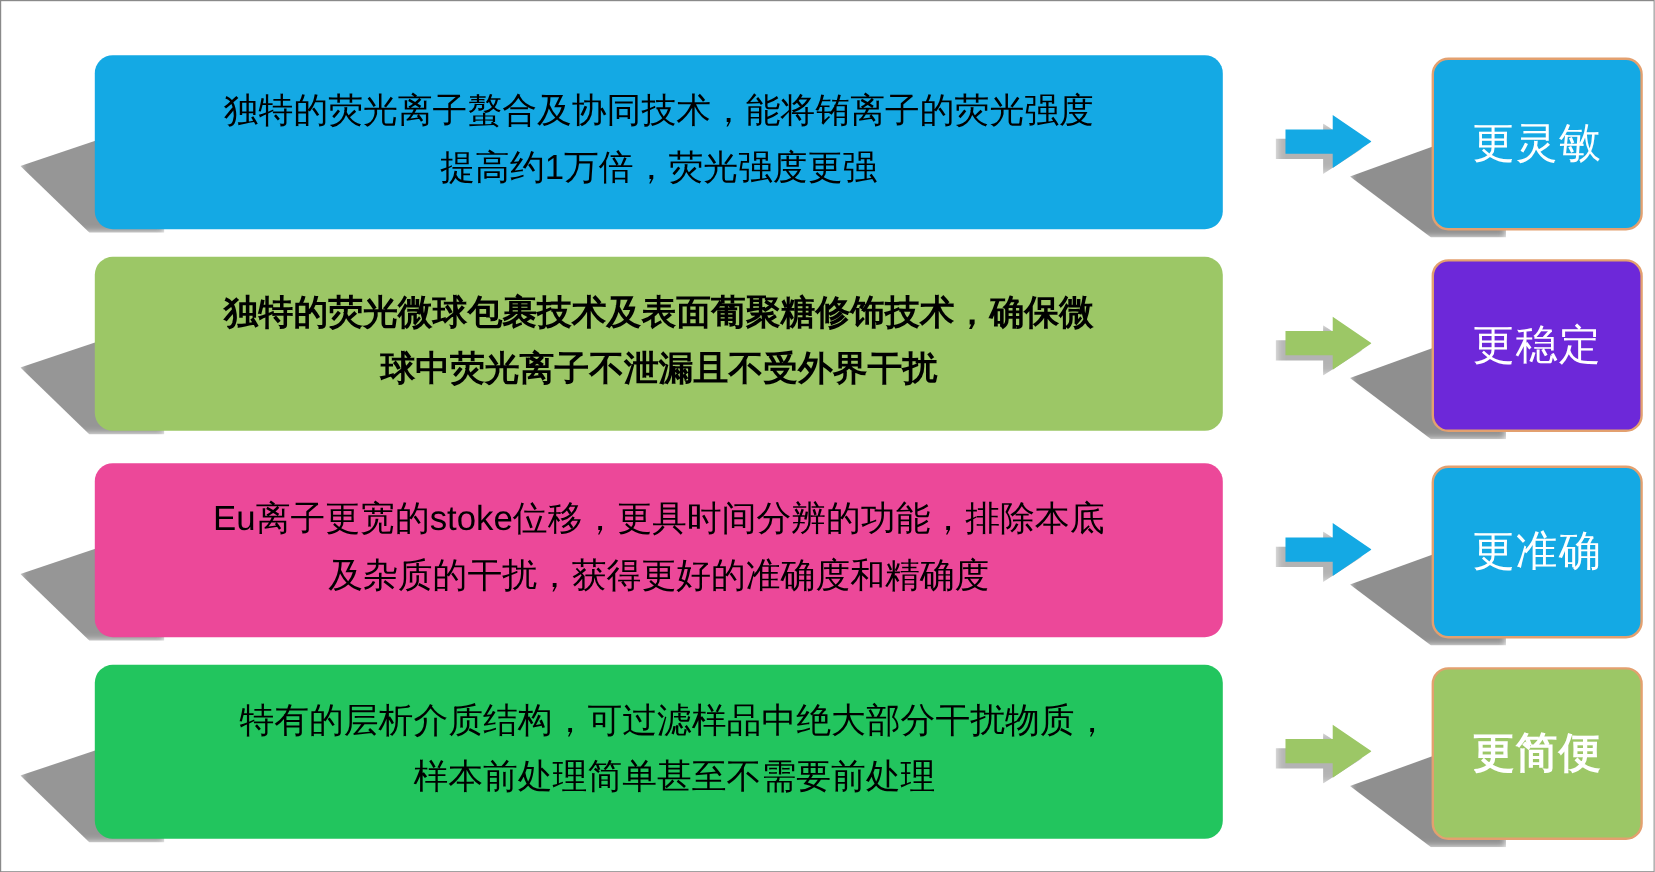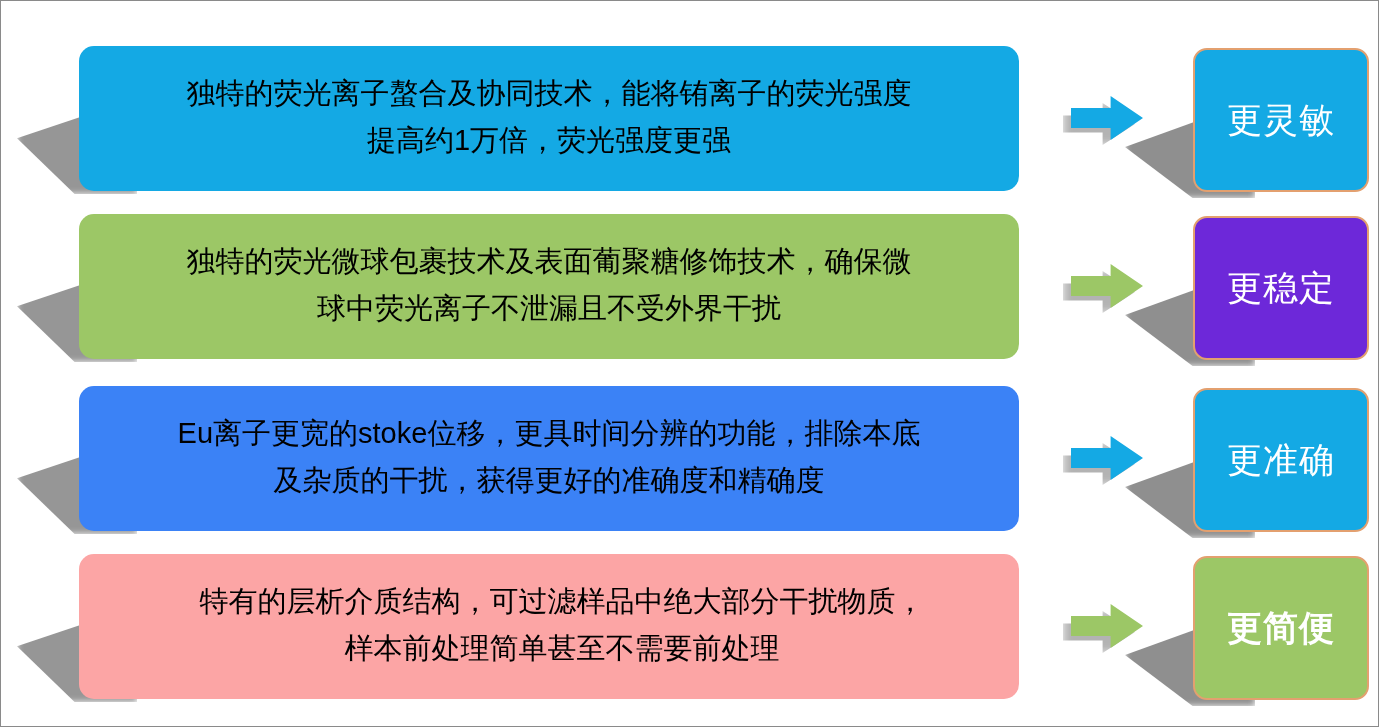--- a/index.html
+++ b/index.html
@@ -161,61 +161,61 @@
       <div class="label-shadow"></div>
       <div class="label-box" style="background-color: rgb(20, 169, 228); border-color: rgb(227, 160, 111);">
         <span class="label-text">更灵敏</span>
       </div>
     </div>
   </div>
 
   <div class="row" style="top:213px;">
     <div class="stmt-wrap">
       <div class="stmt-shadow"></div>
-      <div class="stmt-box" style="background-color: rgb(156, 199, 102);">
+      <div class="stmt-box" style="background-color: rgb(156, 199, 102); font-weight: bold;">
         <span class="stmt-text">独特的荧光微球包裹技术及表面葡聚糖修饰技术，确保微
 球中荧光离子不泄漏且不受外界干扰</span>
       </div>
     </div>
     <div class="arrow-wrap" style="top:43px;">
       <div class="arrow-shadow"></div>
       <div class="arrow" style="background-color: rgb(156, 199, 102);"></div>
     </div>
     <div class="label-wrap" style="top:2px;">
       <div class="label-shadow"></div>
       <div class="label-box" style="background-color: #6d28d9; border-color: rgb(227, 160, 111);">
         <span class="label-text">更稳定</span>
       </div>
     </div>
   </div>
 
   <div class="row" style="top:385px;">
     <div class="stmt-wrap">
       <div class="stmt-shadow"></div>
-      <div class="stmt-box" style="background-color: #3b82f6;">
+      <div class="stmt-box" style="background-color: #ec4899;">
         <span class="stmt-text">Eu离子更宽的stoke位移，更具时间分辨的功能，排除本底
 及杂质的干扰，获得更好的准确度和精确度</span>
       </div>
     </div>
     <div class="arrow-wrap" style="top:43px;">
       <div class="arrow-shadow"></div>
       <div class="arrow" style="background-color: rgb(20, 169, 228);"></div>
     </div>
     <div class="label-wrap" style="top:2px;">
       <div class="label-shadow"></div>
       <div class="label-box" style="background-color: rgb(20, 169, 228); border-color: rgb(227, 160, 111); align-items: center;">
         <span class="label-text">更准确</span>
       </div>
     </div>
   </div>
 
   <div class="row" style="top:553px;">
     <div class="stmt-wrap">
       <div class="stmt-shadow"></div>
-      <div class="stmt-box" style="background-color: #fca5a5; padding-left: 44px;">
+      <div class="stmt-box" style="background-color: #22c55e; padding-left: 44px;">
         <span class="stmt-text">特有的层析介质结构，可过滤样品中绝大部分干扰物质，
 样本前处理简单甚至不需要前处理</span>
       </div>
     </div>
     <div class="arrow-wrap" style="top:43px;">
       <div class="arrow-shadow"></div>
       <div class="arrow" style="background-color: rgb(156, 199, 102);"></div>
     </div>
     <div class="label-wrap" style="top:2px;font-weight:bold;">
       <div class="label-shadow"></div>

